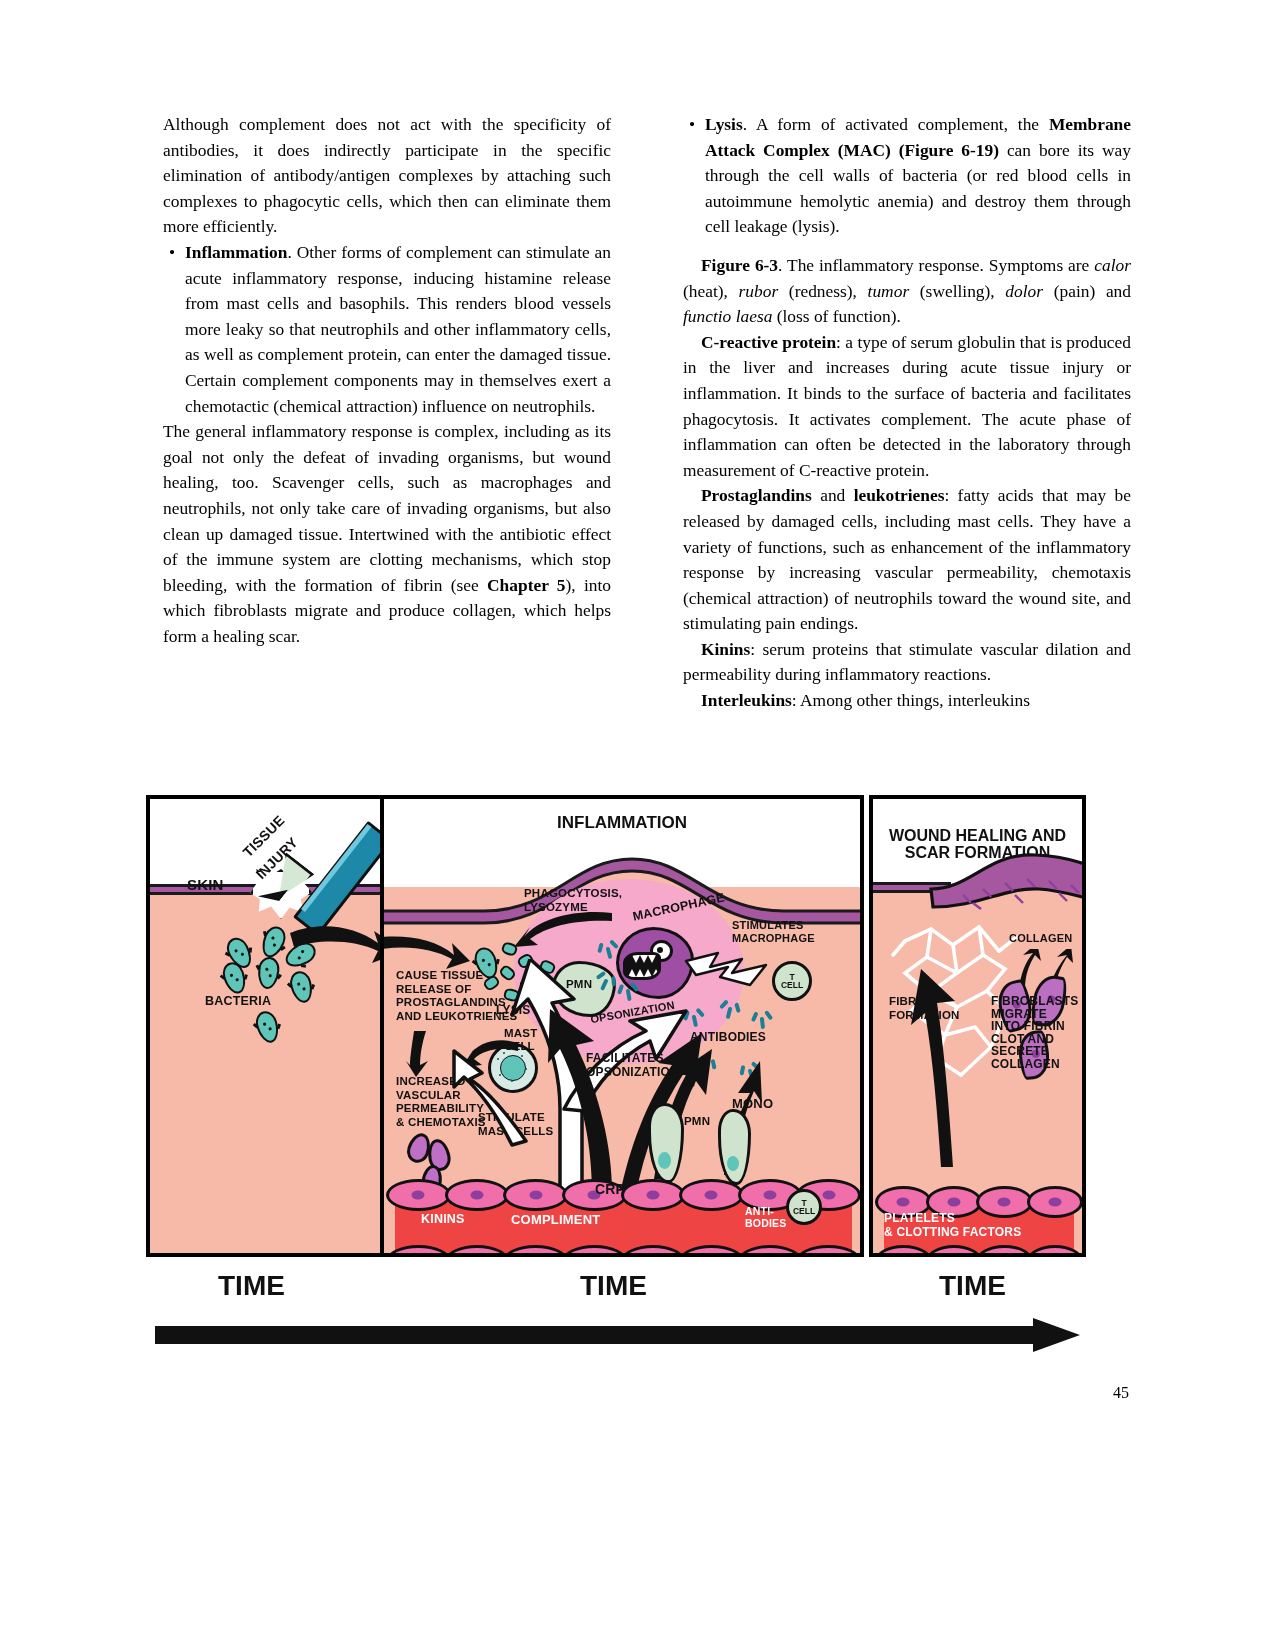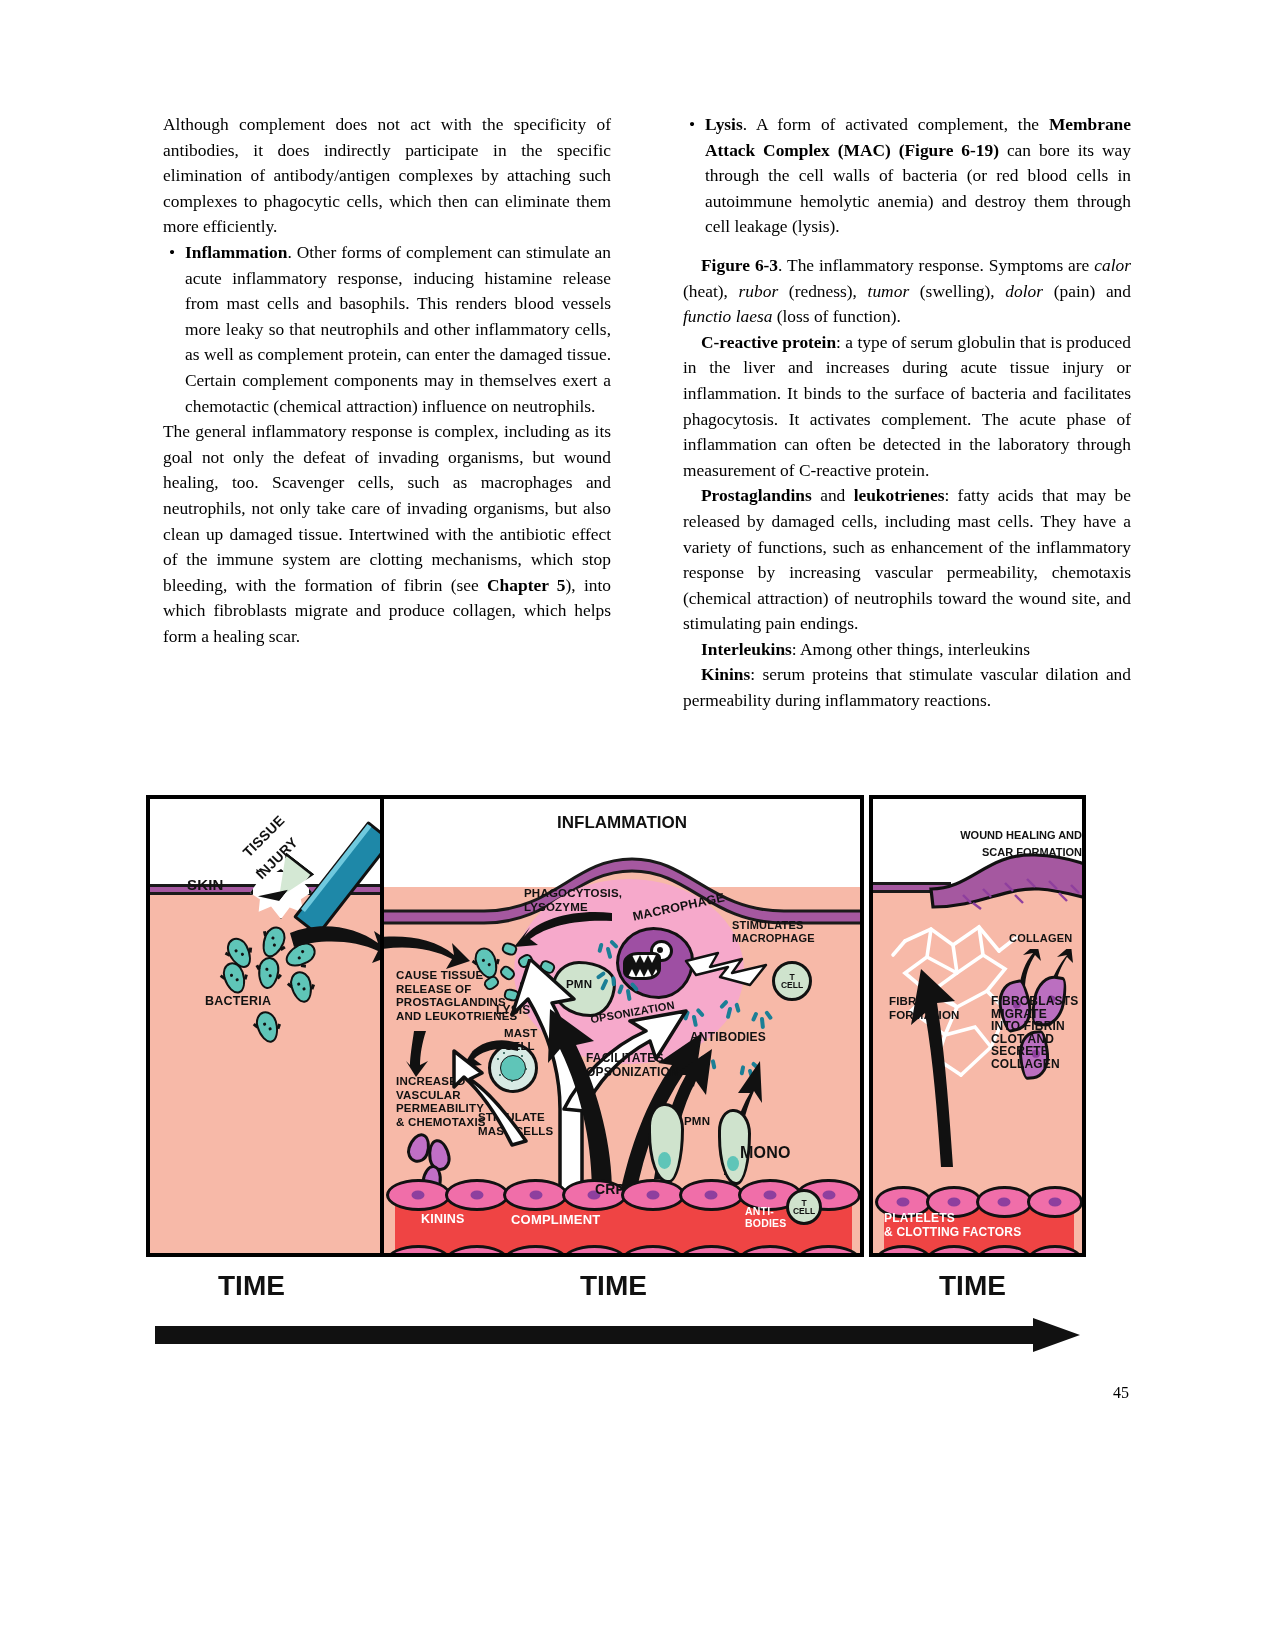--- a/index.html
+++ b/index.html
@@ -115,23 +115,23 @@
         <span class="bullet">•</span>
         <p class="body"><b class="bold">Lysis</b><span>. A form of activated complement, the </span><b class="bold">Membrane Attack Complex (MAC) (Figure 6-19)</b><span> can bore its way through the cell walls of bacteria (or red blood cells in autoimmune hemolytic anemia) and destroy them through cell leakage (lysis).</span></p>
       </div>
 
       <p class="body indent" style="margin-top:13px"><b class="bold">Figure 6-3</b><span>. The inflammatory response. Symptoms are </span><i class="ital">calor</i><span> (heat), </span><i class="ital">rubor</i><span> (redness), </span><i class="ital">tumor</i><span> (swelling), </span><i class="ital">dolor</i><span> (pain) and </span><i class="ital">functio laesa</i><span> (loss of function).</span></p>
 
       <p class="body indent"><b class="bold">C-reactive protein</b><span>: a type of serum globulin that is produced in the liver and increases during acute tissue injury or inflammation. It binds to the surface of bacteria and facilitates phagocytosis. It activates complement. The acute phase of inflammation can often be detected in the laboratory through measurement of C-reactive protein.</span></p>
 
       <p class="body indent"><b class="bold">Prostaglandins</b><span> and </span><b class="bold">leukotrienes</b><span>: fatty acids that may be released by damaged cells, including mast cells. They have a variety of functions, such as enhancement of the inflammatory response by increasing vascular permeability, chemotaxis (chemical attraction) of neutrophils toward the wound site, and stimulating pain endings.</span></p>
 
+      <p class="body indent"><b class="bold">Kinins</b><span>: serum proteins that stimulate vascular dilation and permeability during inflammatory reactions.</span></p>
+
       <p class="body indent last"><b class="bold">Interleukins</b><span>: Among other things, interleukins</span></p>
-
-      <p class="body indent"><b class="bold">Kinins</b><span>: serum proteins that stimulate vascular dilation and permeability during inflammatory reactions.</span></p>
     </div>
   </div>
 
   <div class="figure-wrap">
 
     <div class="panel p1">
       <div class="dermis" style="top:88px;bottom:0;"></div>
       <div class="epi" style="left:-2px;width:110px;top:85px;"></div>
       <div class="epi" style="left:150px;right:-2px;top:85px;"></div>
 
@@ -345,21 +345,21 @@
       </svg>
 
       <div class="cell-pmn" style="left:264px;top:304px;width:30px;height:74px;border-radius:46% 54% 44% 56%/30% 34% 70% 66%;">
         <div style="position:absolute;left:7px;top:46px;width:13px;height:17px;background:#5fc5b8;border-radius:50%;"></div>
       </div>
       <span class="lbl" style="left:300px;top:316px;font-size:11.5px;">PMN</span>
 
       <div class="cell-pmn" style="left:334px;top:310px;width:27px;height:70px;border-radius:46% 54% 44% 56%/30% 34% 70% 66%;">
         <div style="position:absolute;left:6px;top:44px;width:12px;height:15px;background:#5fc5b8;border-radius:50%;"></div>
       </div>
-      <span class="lbl" style="left:356px;top:298px;font-size:16px;margin-top:48px;">MONO</span>
+      <span class="lbl" style="left:348px;top:298px;font-size:13px;">MONO</span>
 
       <div class="capillary" style="height:58px;">
         <div class="endo-row" style="top:-16px;">
           <div class="endo"></div>
           <div class="endo"></div>
           <div class="endo"></div>
           <div class="endo"></div>
           <div class="endo"></div>
           <div class="endo"></div>
           <div class="endo"></div>
@@ -380,21 +380,21 @@
         <span class="lbl white" style="left:116px;top:18px;font-size:13px;">COMPLIMENT</span>
         <span class="lbl white c" style="left:350px;top:10px;width:48px;font-size:10.5px;line-height:12px;"><span>ANTI-</span><br><span>BODIES</span></span>
       </div>
 
       <div class="cell-t" style="left:402px;top:390px;width:30px;height:30px;">
         <span><span>T</span><br><span>CELL</span></span>
       </div>
     </div>
 
     <div class="panel p3">
-      <span class="title-lbl" style="position:absolute;left:0;right:0;top:28px;font-size:11px;line-height:17px;text-align:right;"><span>WOUND HEALING AND</span><br><span>SCAR FORMATION</span></span>
+      <span class="title-lbl" style="position:absolute;left:0;right:0;top:28px;font-size:16px;line-height:17px;"><span>WOUND HEALING AND</span><br><span>SCAR FORMATION</span></span>
 
       <div class="dermis" style="top:86px;bottom:0;"></div>
       <div class="epi" style="left:-2px;width:80px;top:83px;"></div>
 
       <svg width="220" height="80" style="position:absolute;left:50px;top:46px;">
         <path d="M8,44 C48,44 64,8 112,10 C166,12 188,34 212,40 L212,64 C180,60 150,46 116,44 C82,42 56,62 10,62 Z" fill="#a558a0" stroke="#111" stroke-width="3.2"></path>
         <g stroke="#8e3f9e" stroke-width="2.4">
           <line x1="40" y1="50" x2="48" y2="58"></line>
             <line x1="60" y1="44" x2="68" y2="52"></line>
           <line x1="82" y1="38" x2="90" y2="46"></line>

